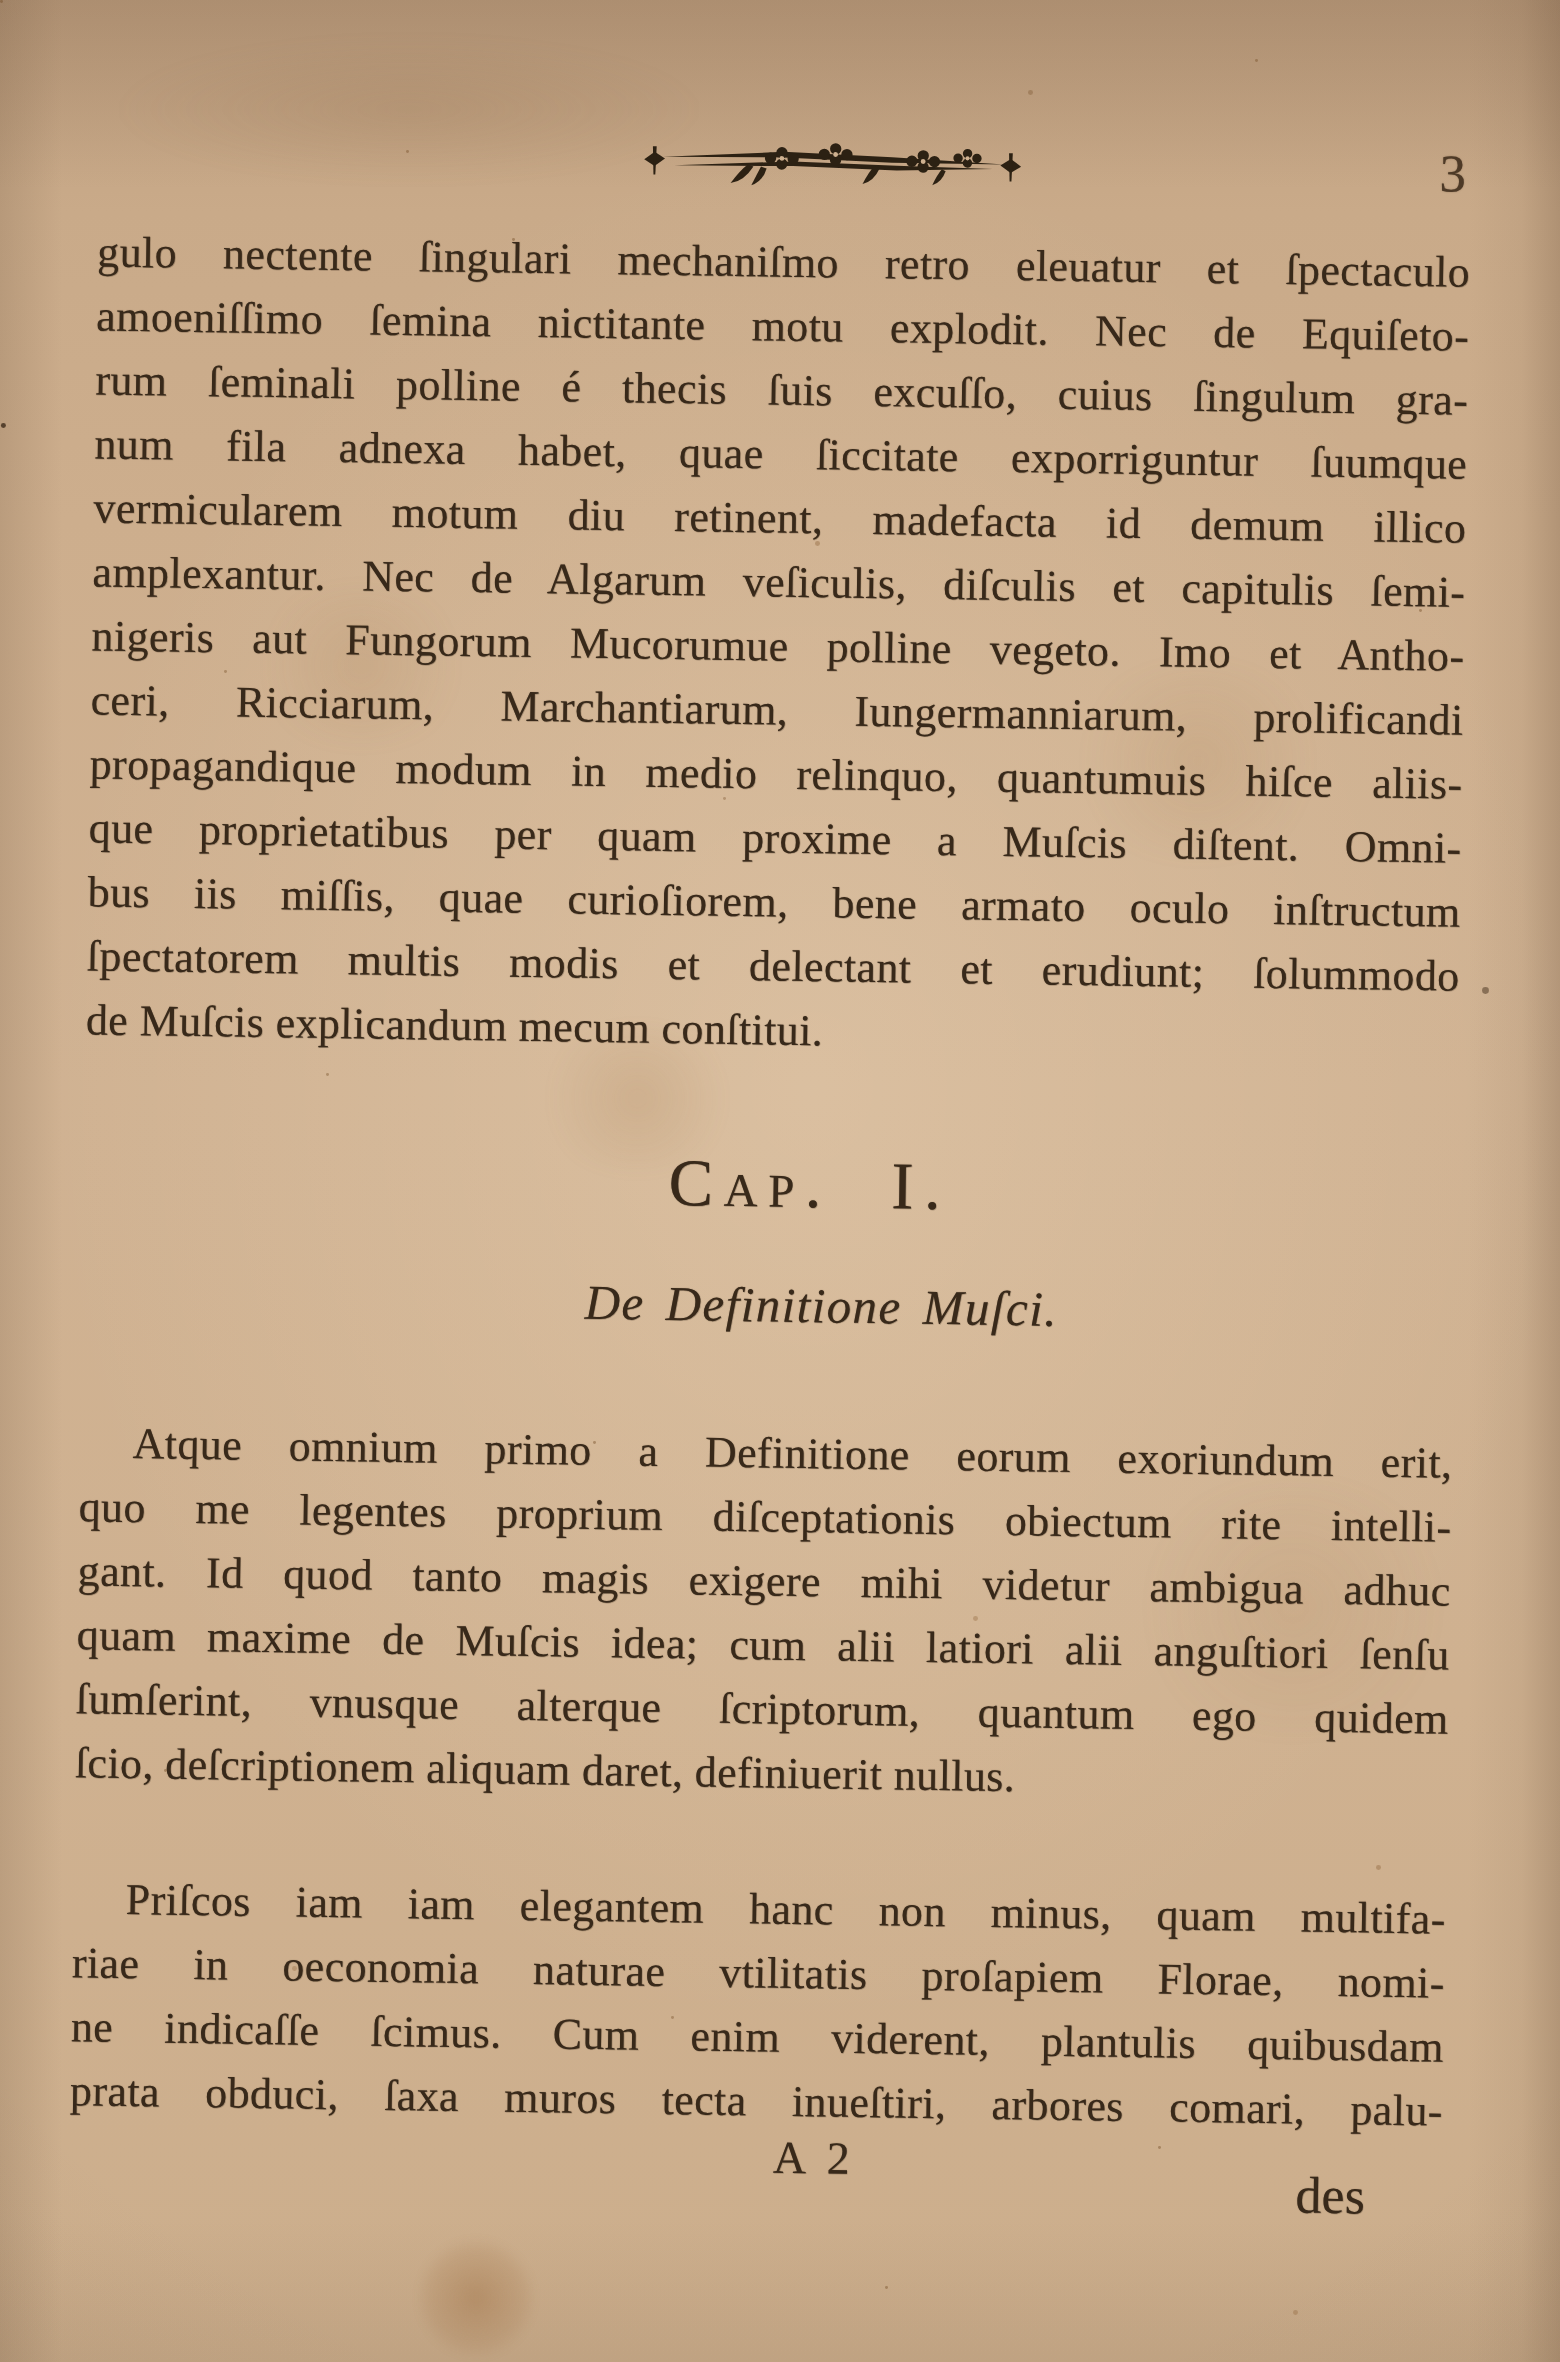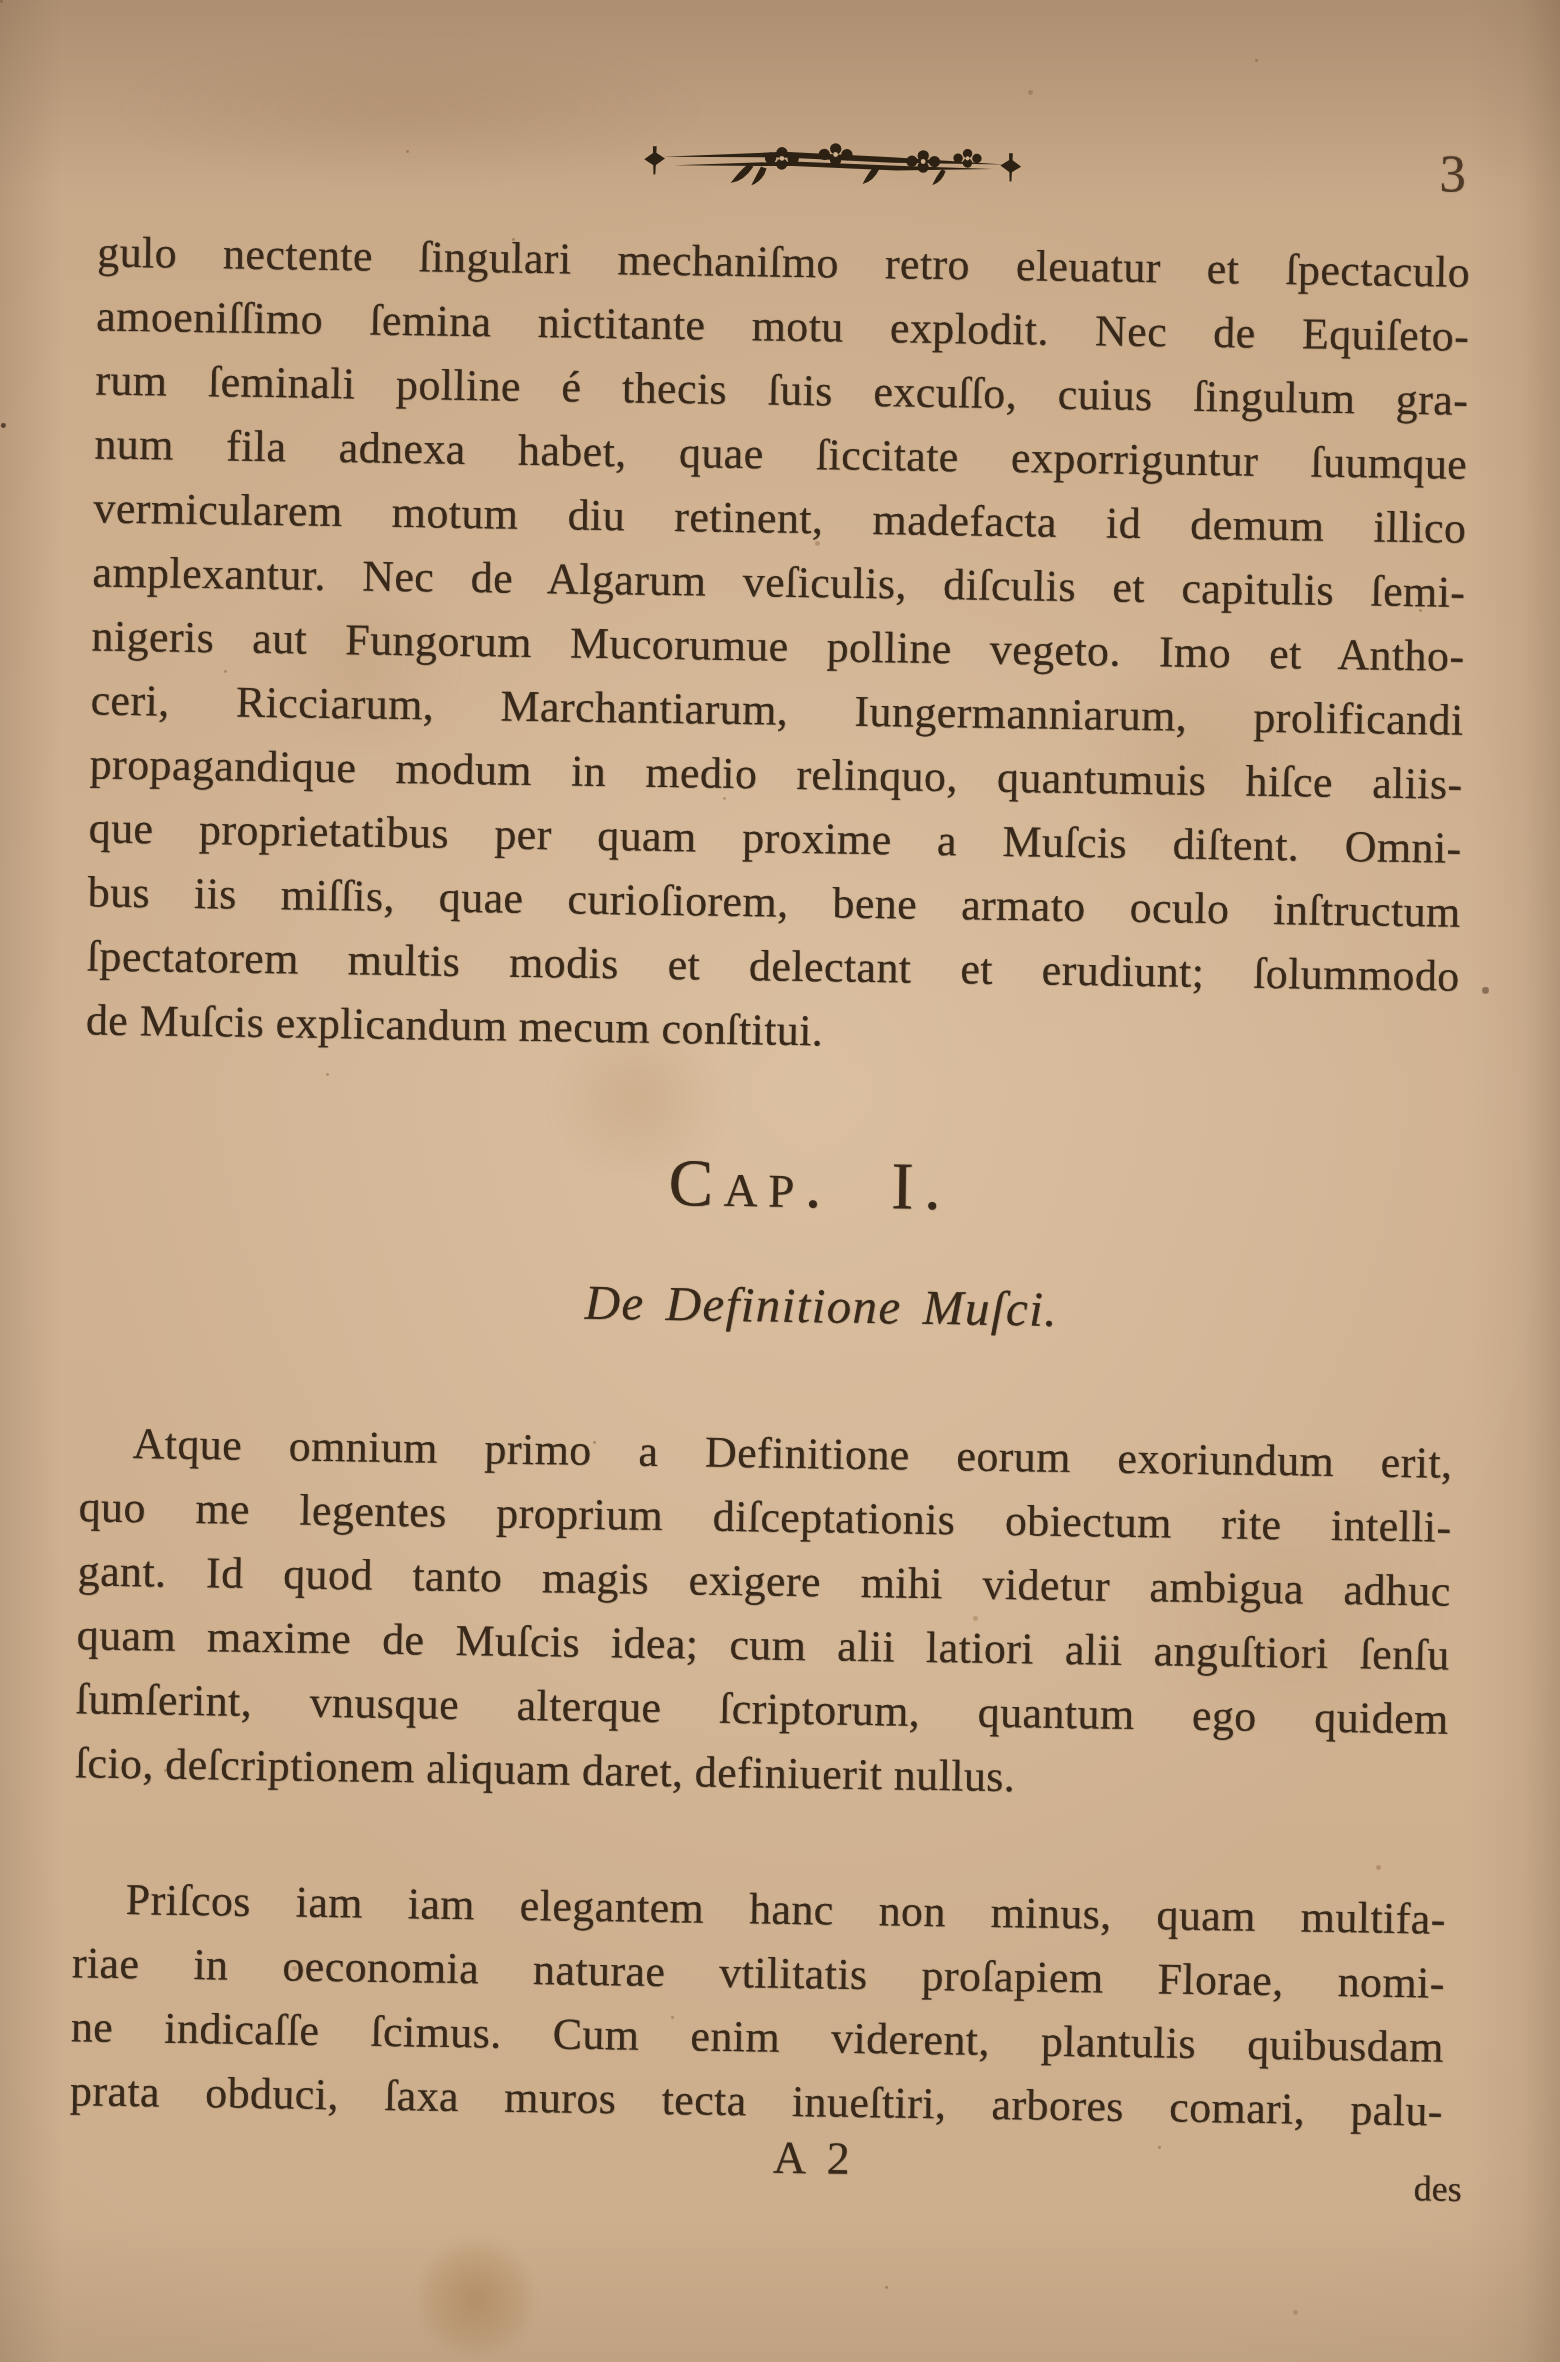--- a/index.html
+++ b/index.html
@@ -73,21 +73,21 @@
   .p1{top:219px;}
   .p2{top:1410px;}
   .p3{top:1866px;}
   .chapter{position:absolute;left:101px;width:1373px;top:1134px;text-align:center;
     font-variant:small-caps;font-size:67px;letter-spacing:10.5px;word-spacing:32px;
     transform:translateX(40px);}
   .subtitle{position:absolute;left:101px;width:1373px;top:1265px;text-align:center;
     font-style:italic;font-size:49px;letter-spacing:1.4px;word-spacing:7.6px;
     transform:translateX(53px);}
   .signature{position:absolute;left:805px;top:2119px;font-size:46px;letter-spacing:5.7px;}
-  .catchword{position:absolute;left:1446px;top:2146px;font-size:36px;}
+  .catchword{position:absolute;left:1328px;top:2146px;font-size:52px;}
 </style>
 </head>
 <body>
 
 <div class="page">
 
   <div class="vignette"></div>
   <div class="stain s1"></div>
   <div class="stain s2"></div>
   <div class="stain s3"></div>

